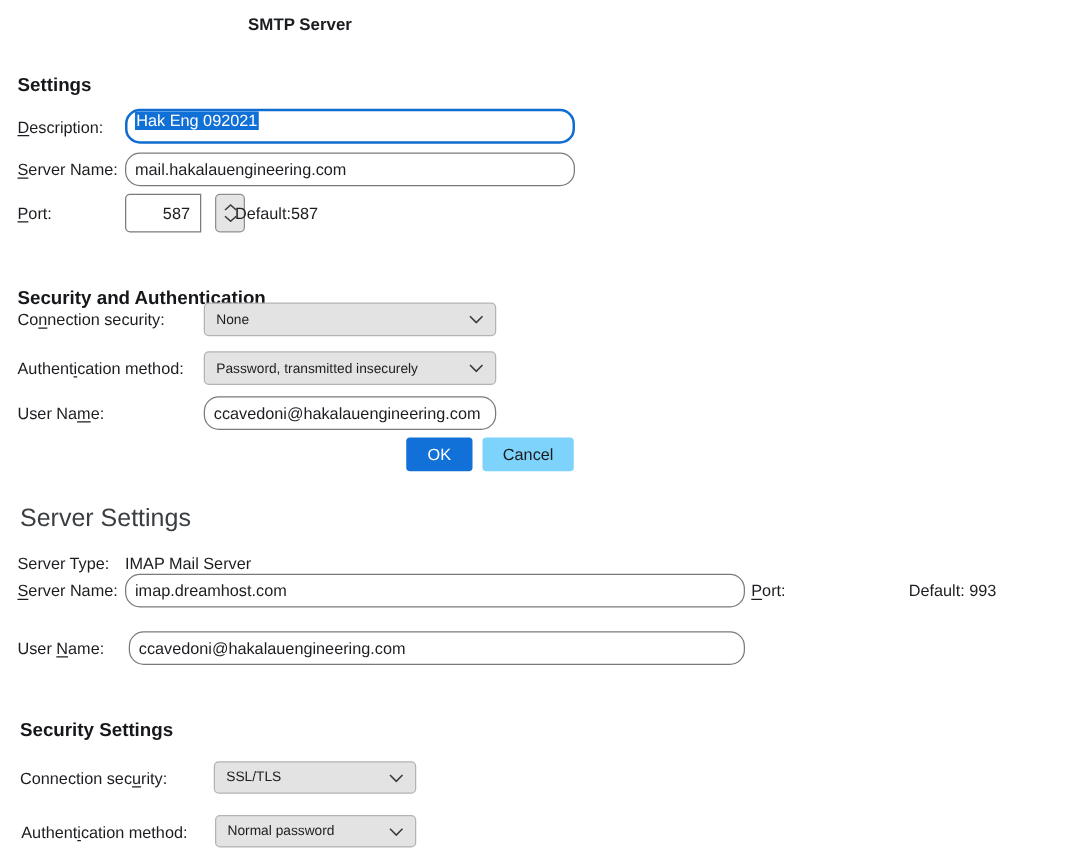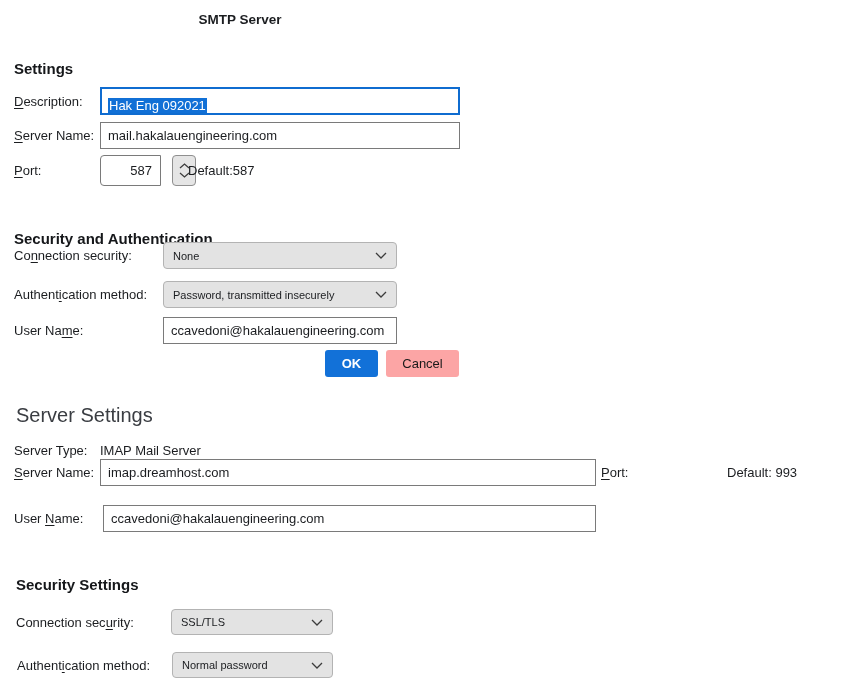--- a/index.html
+++ b/index.html
@@ -12,22 +12,22 @@
 
   .dlg-title { top:12px; left:0; width:480px; text-align:center;
     font-size:13.5px; font-weight:600; color:#1b1d20; }
 
   h2.sec { font-size:15px; font-weight:700; color:#15171a; }
   .big-heading { font-size:20px; font-weight:400; color:#3a3d42; }
 
   .lbl { font-size:13px; color:#1b1d20; white-space:nowrap; }
   .ak { text-decoration:underline; text-underline-offset:2px; }
 
-  .textbox { background:#fff; border:1px solid #7a7a7a; border-radius:0;
-    font-size:13px; color:#1b1d20; padding:0 7px; display:flex; align-items:flex-end;
+  .textbox { background:#fff; border:1px solid #7a7a7a; border-radius:12px;
+    font-size:13px; color:#1b1d20; padding:0 7px; display:flex; align-items:flex-start;
     overflow:hidden; white-space:nowrap; }
   input.textbox { display:inline-block; }
   .textbox.focused { border:2px solid #0f6cd0; padding:0 6px; }
   .sel-text { background:#1170d6; color:#fff; padding:0 1px; }
 
   
   .numwrap { display:flex; align-items:stretch;gap:12px; }
   .numfield { background:#fff; border:1px solid #7a7a7a; border-radius:4px 0 0 4px;
     font-size:13px; text-align:right; padding:0 8px; display:flex; align-items:center;
     justify-content:flex-end; }
@@ -38,22 +38,22 @@
 
   
   .select { background:#e3e3e3; border:1px solid #b3b3b3; border-radius:4px;
     font-size:11px; color:#1b1d20; display:flex; align-items:center;
     padding:0 9px; justify-content:space-between; white-space:nowrap; }
   .select .chev { flex:0 0 auto; margin-left:8px; }
 
   .btn { border:none; border-radius:3px; font-size:13px; display:flex;
     align-items:center; justify-content:center; cursor:default;
     font-family:"Liberation Sans","DejaVu Sans",sans-serif; }
-  .btn-primary { background:#1271d8; color:#ffffff; font-weight:700; }
-  .btn-secondary { background:#fca5a5; color:#1a1a1a; }
+  .btn-primary { background:#1271d8; color:#ffffff; font-weight:400; }
+  .btn-secondary { background:#7dd3fc; color:#1a1a1a; }
 </style>
 </head>
 <body>
 
 <div class="stage">
 
   <div class="abs dlg-title">SMTP Server</div>
 
   <h2 class="abs sec" style="top:60px;left:14px;">Settings</h2>
 

